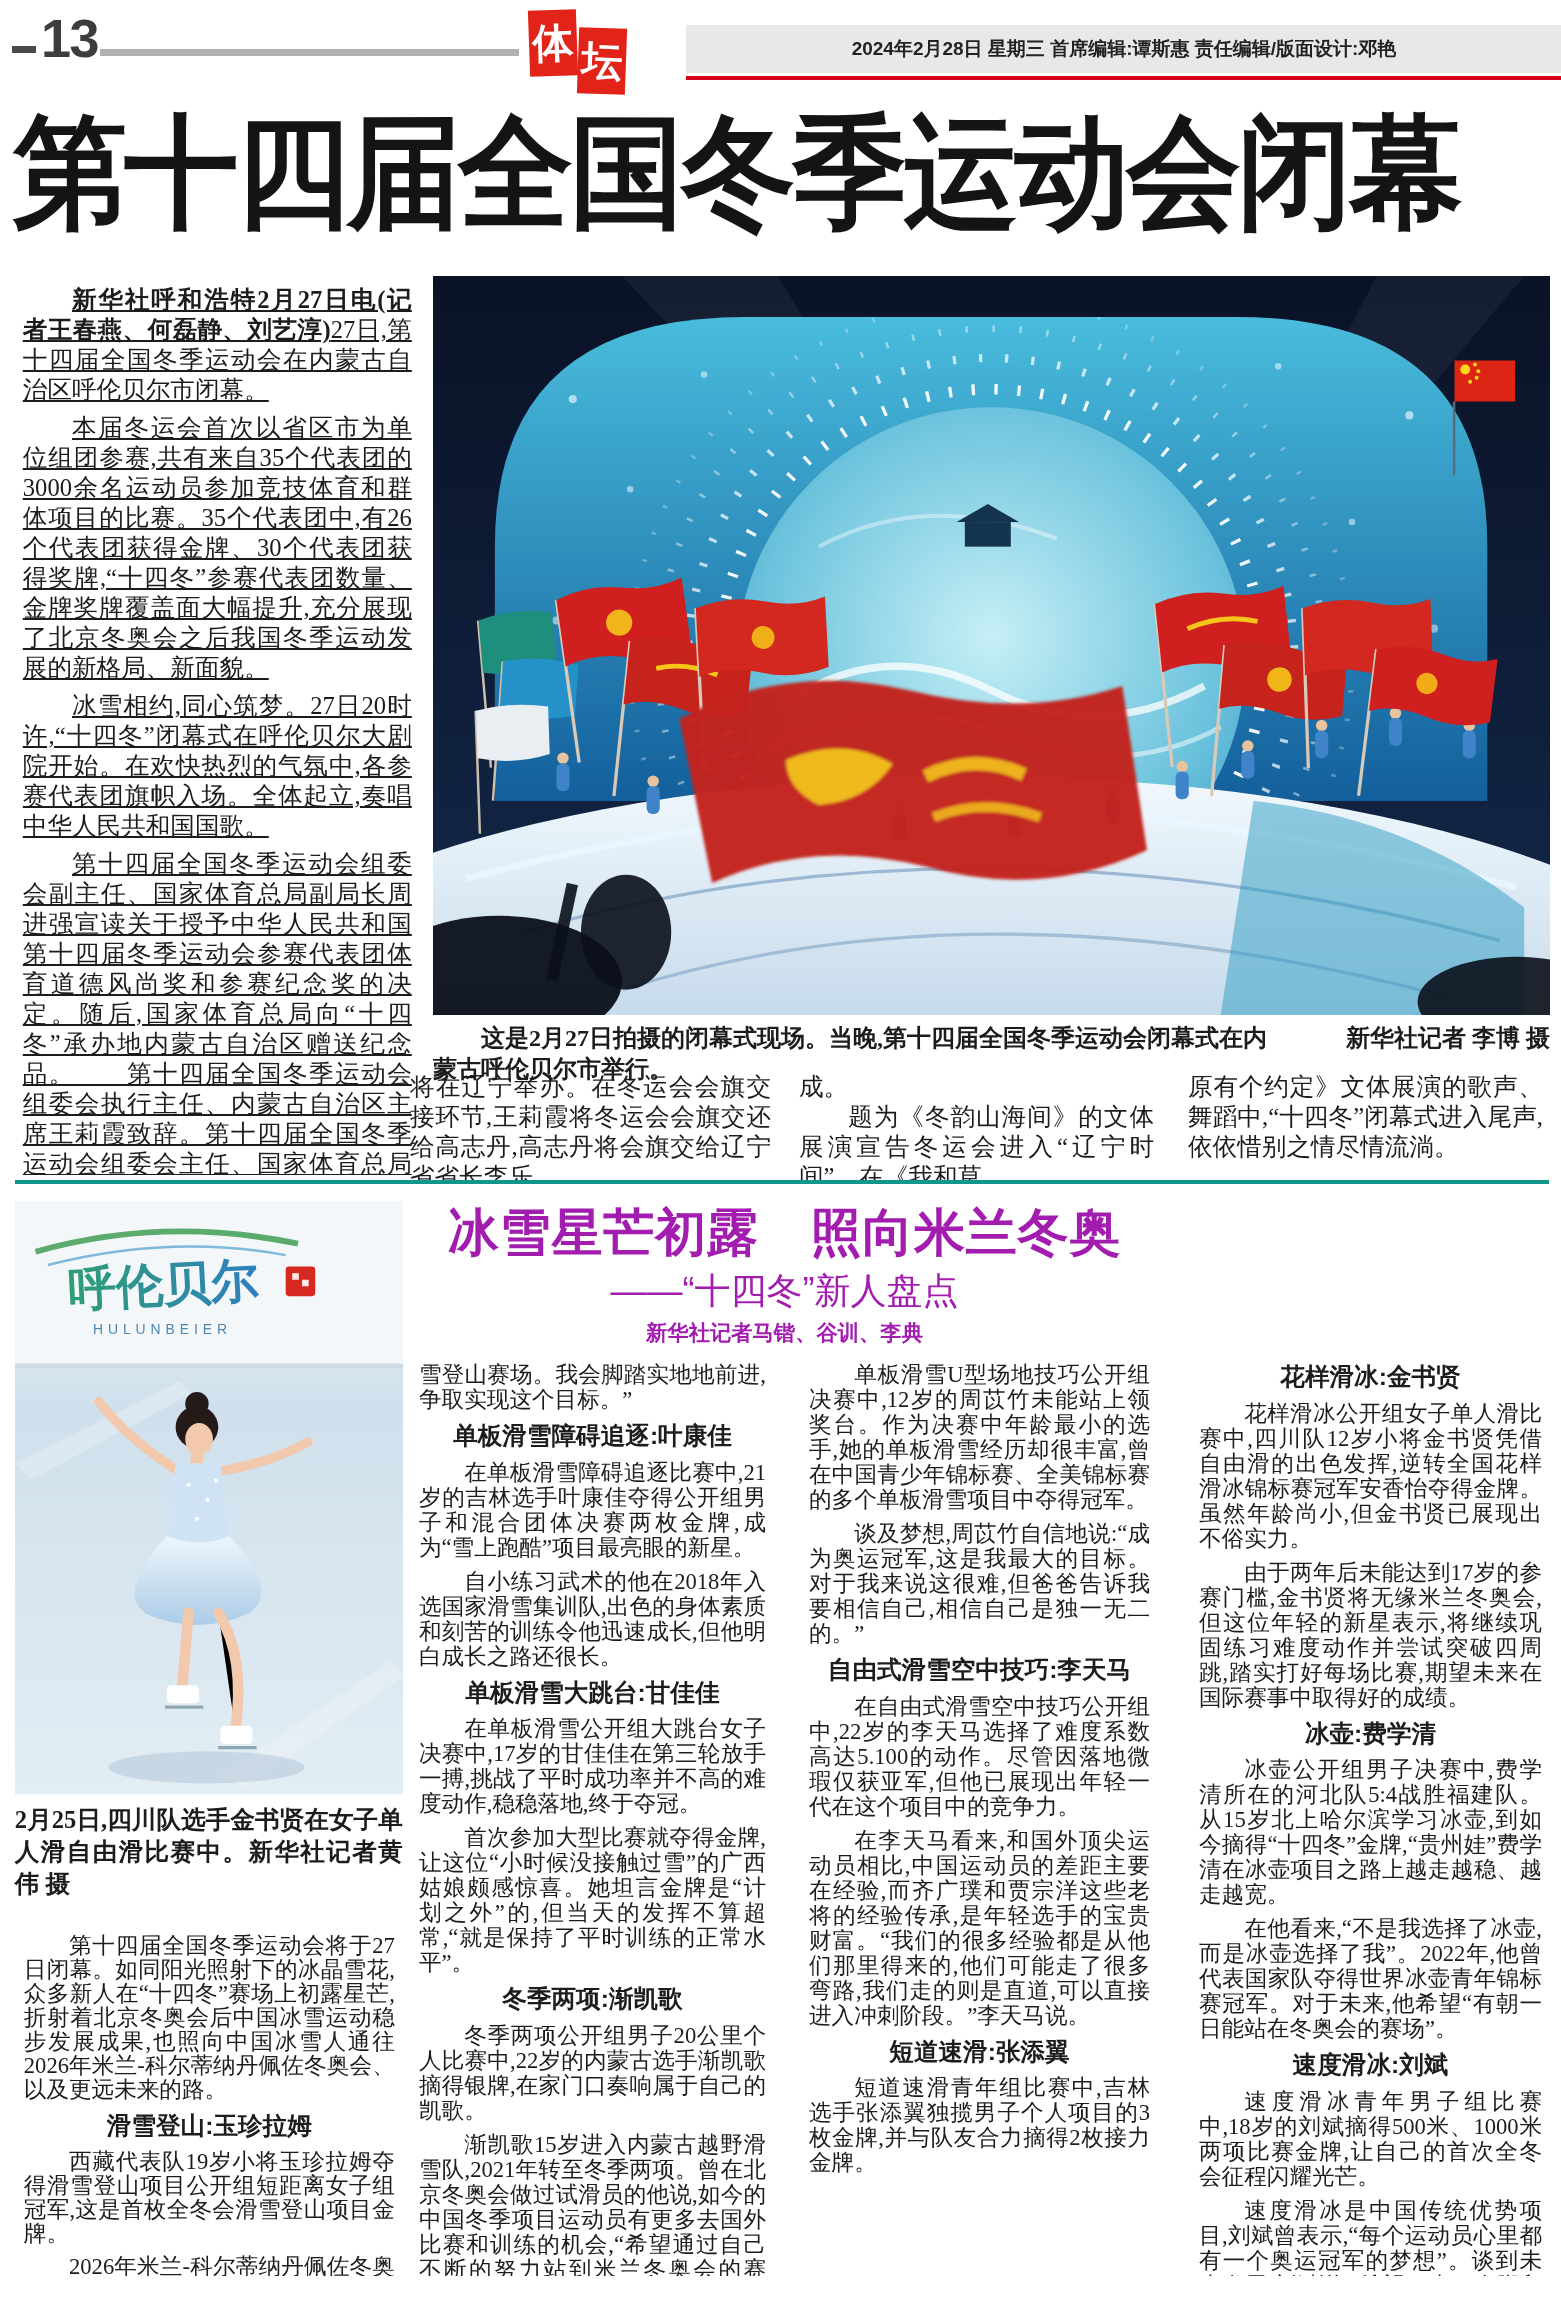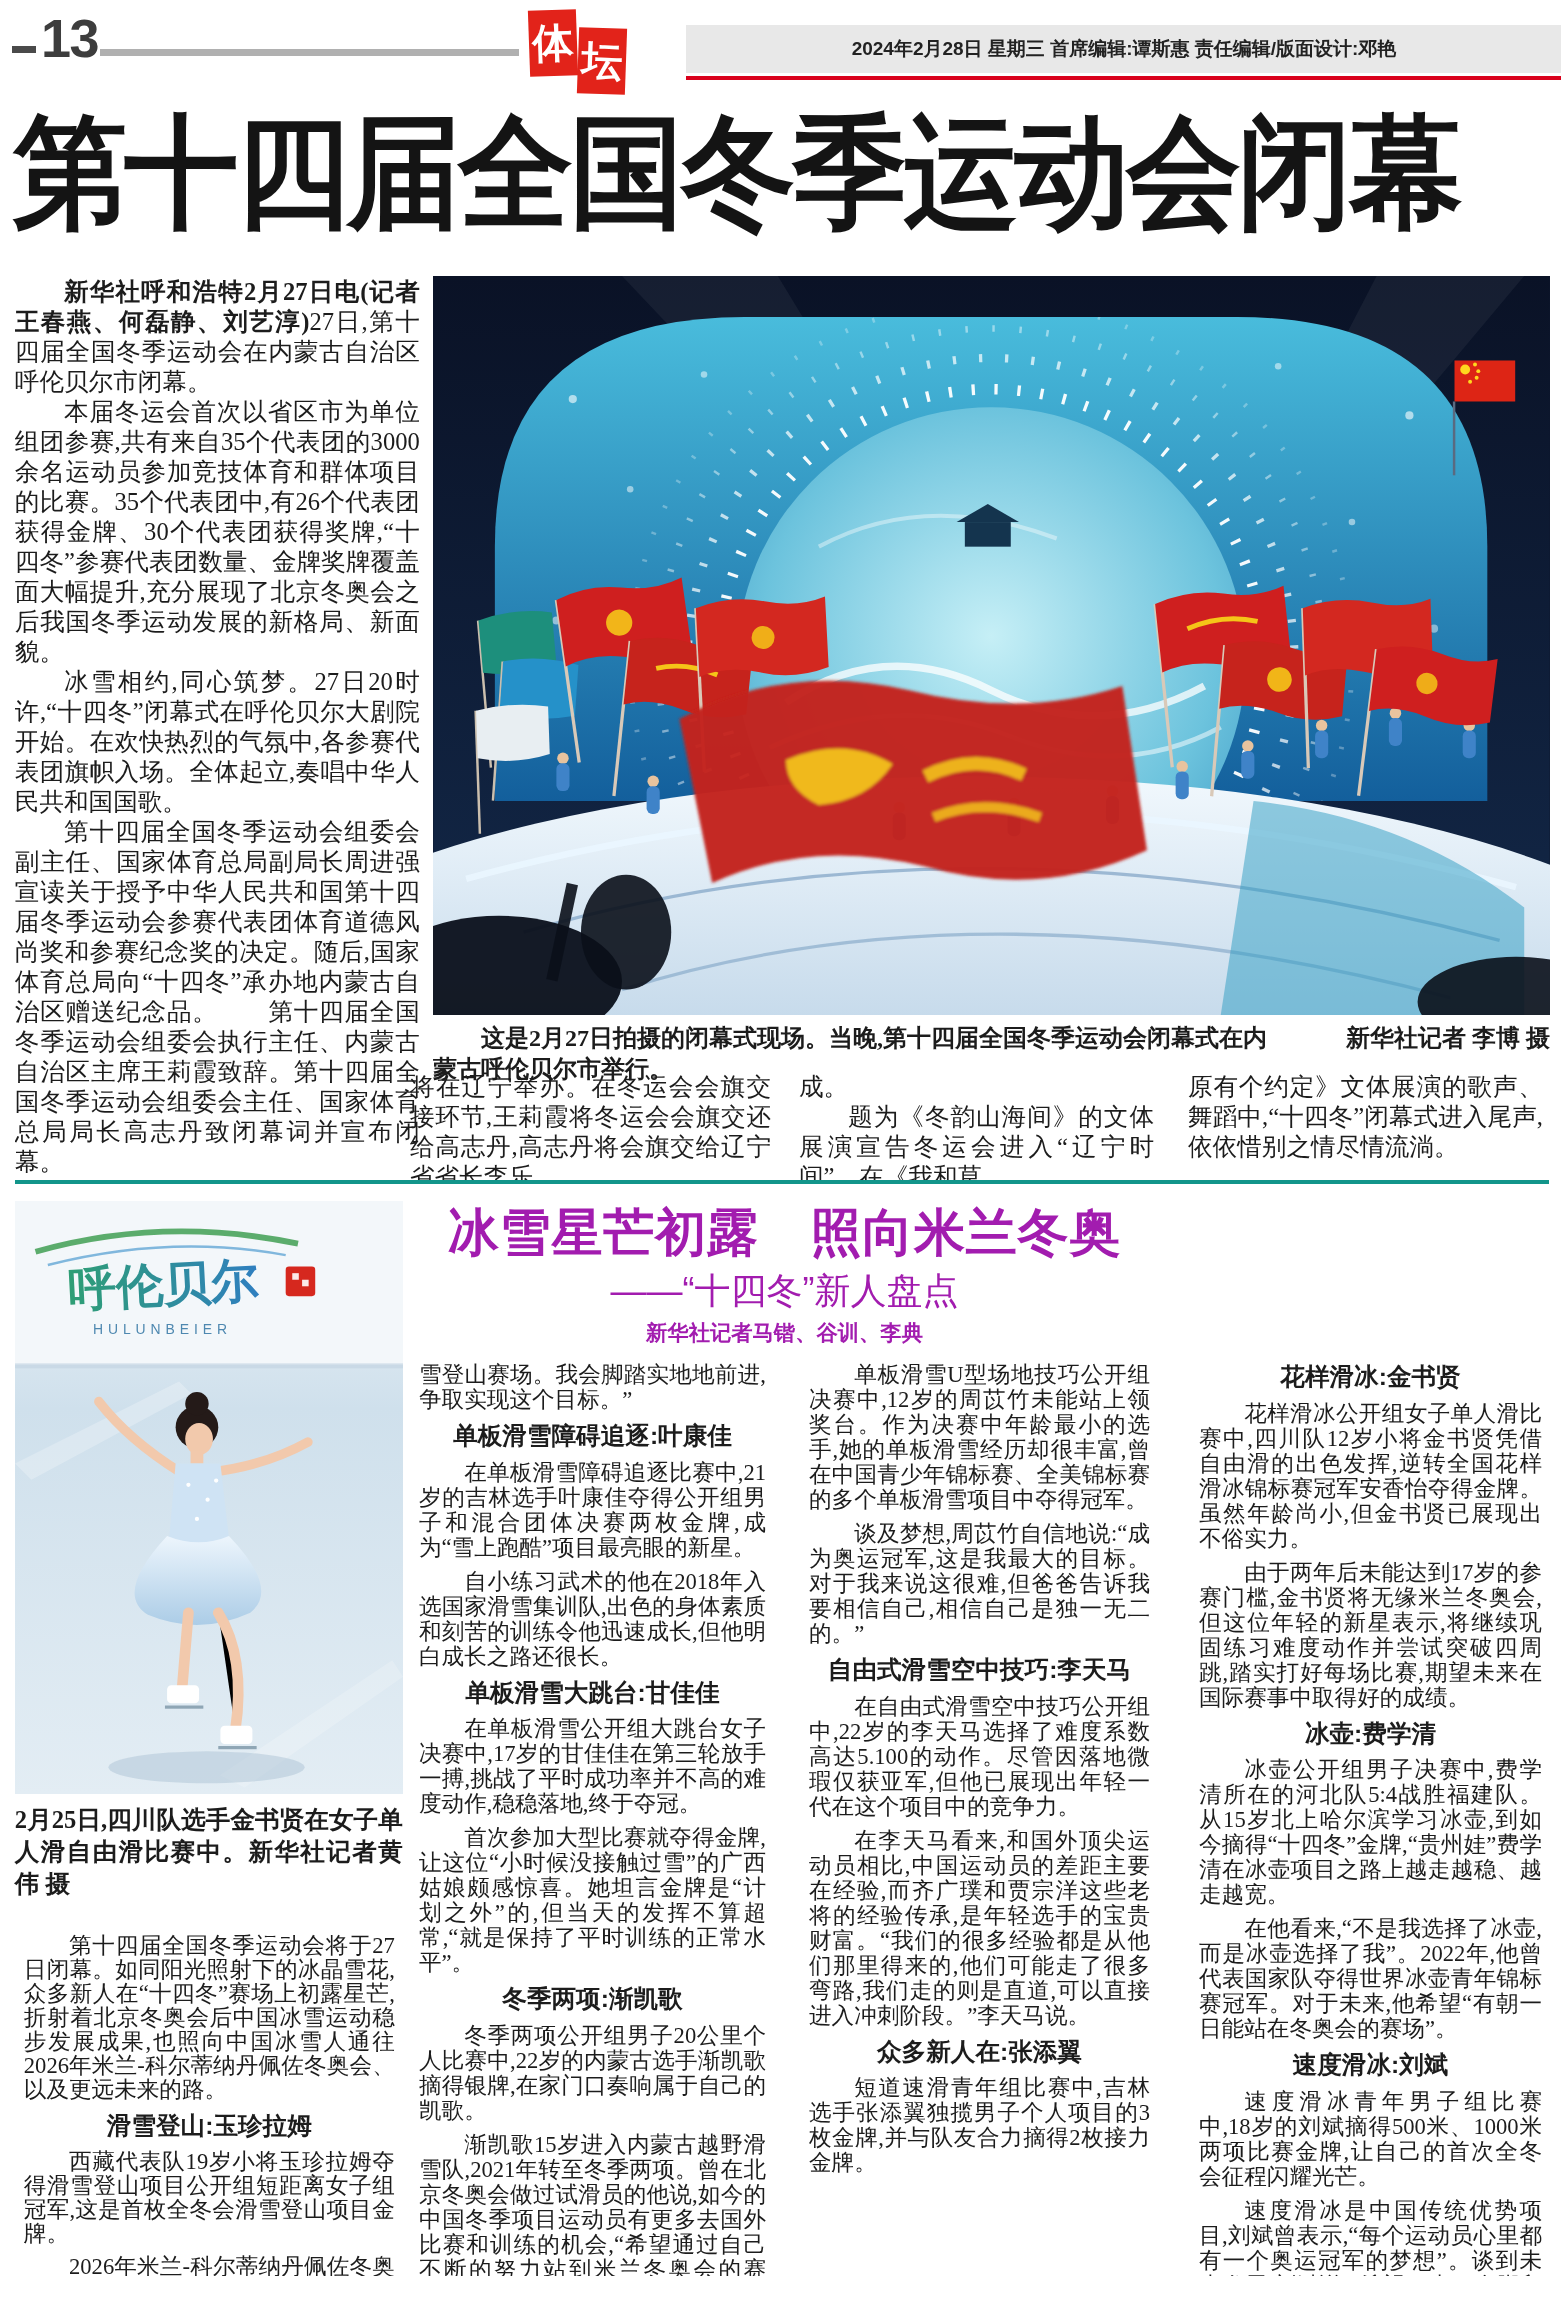--- a/index.html
+++ b/index.html
@@ -21,21 +21,21 @@
         font-family:"Liberation Sans","DejaVu Sans",sans-serif;font-size:19px;font-weight:700;color:#222;text-align:center;}
   .dateline-rule{position:absolute;left:686px;top:76px;width:876px;height:4.1px;background:#d9001b;}
 
   
   .lead-headline{position:absolute;left:13px;top:85px;width:1543px;height:181px;
         font-family:"Liberation Sans","DejaVu Sans",sans-serif;font-weight:900;font-size:123px;
         letter-spacing:-3.3px;color:#141414;transform:scaleX(0.93);transform-origin:left center;
         white-space:nowrap;line-height:176px;}
   .lead-col{position:absolute;left:14.8px;top:277px;width:405px;height:898px;overflow:hidden;
         font-size:24.6px;line-height:30px;text-align:justify;}
-  .lead-col p{margin:0;text-indent:2em;}
+  .lead-col p{margin:8px;text-indent:2em;text-decoration:underline;}
   .lead-bold{font-weight:700;}
   .main-photo{position:absolute;left:433px;top:276px;width:1117px;height:739px;overflow:hidden;background:#0c152b;}
   .photo-caption-row{position:absolute;left:433px;top:1023px;width:1117px;display:flex;
         justify-content:space-between;font-weight:700;font-size:24px;line-height:31px;gap:40px;}
   .photo-caption-row .cap{text-indent:2em;}
   .photo-caption-row .credit{white-space:nowrap;margin-left:24.6px;}
   .cont-col{position:absolute;top:1072px;height:108px;overflow:hidden;font-size:24.6px;line-height:30px;text-align:justify;}
   .cont-col p{margin:0;}
   .cont-col p.ind{text-indent:2em;}
   .cc1{left:410px;width:361px;}
@@ -376,21 +376,21 @@
     <p class="para">渐凯歌15岁进入内蒙古越野滑雪队,2021年转至冬季两项。曾在北京冬奥会做过试滑员的他说,如今的中国冬季项目运动员有更多去国外比赛和训练的机会,“希望通过自己不断的努力站到米兰冬奥会的赛场。”</p>
     <p class="subhead">单板滑雪U型场地技巧:周苡竹</p>
   </div>
 
   <div class="fcol fc3">
     <p class="para">单板滑雪U型场地技巧公开组决赛中,12岁的周苡竹未能站上领奖台。作为决赛中年龄最小的选手,她的单板滑雪经历却很丰富,曾在中国青少年锦标赛、全美锦标赛的多个单板滑雪项目中夺得冠军。</p>
     <p class="para">谈及梦想,周苡竹自信地说:“成为奥运冠军,这是我最大的目标。对于我来说这很难,但爸爸告诉我要相信自己,相信自己是独一无二的。”</p>
     <p class="subhead">自由式滑雪空中技巧:李天马</p>
     <p class="para">在自由式滑雪空中技巧公开组中,22岁的李天马选择了难度系数高达5.100的动作。尽管因落地微瑕仅获亚军,但他已展现出年轻一代在这个项目中的竞争力。</p>
     <p class="para">在李天马看来,和国外顶尖运动员相比,中国运动员的差距主要在经验,而齐广璞和贾宗洋这些老将的经验传承,是年轻选手的宝贵财富。“我们的很多经验都是从他们那里得来的,他们可能走了很多弯路,我们走的则是直道,可以直接进入冲刺阶段。”李天马说。</p>
-    <p class="subhead">众多新人在:张添翼</p>
+    <p class="subhead">短道速滑:张添翼</p>
     <p class="para">短道速滑青年组比赛中,吉林选手张添翼独揽男子个人项目的3枚金牌,并与队友合力摘得2枚接力金牌。</p>
   </div>
 
   <div class="fcol fc4">
     <p class="subhead">花样滑冰:金书贤</p>
     <p class="para">花样滑冰公开组女子单人滑比赛中,四川队12岁小将金书贤凭借自由滑的出色发挥,逆转全国花样滑冰锦标赛冠军安香怡夺得金牌。虽然年龄尚小,但金书贤已展现出不俗实力。</p>
     <p class="para">由于两年后未能达到17岁的参赛门槛,金书贤将无缘米兰冬奥会,但这位年轻的新星表示,将继续巩固练习难度动作并尝试突破四周跳,踏实打好每场比赛,期望未来在国际赛事中取得好的成绩。</p>
     <p class="subhead">冰壶:费学清</p>
     <p class="para">冰壶公开组男子决赛中,费学清所在的河北队5:4战胜福建队。从15岁北上哈尔滨学习冰壶,到如今摘得“十四冬”金牌,“贵州娃”费学清在冰壶项目之路上越走越稳、越走越宽。</p>
     <p class="para">在他看来,“不是我选择了冰壶,而是冰壶选择了我”。2022年,他曾代表国家队夺得世界冰壶青年锦标赛冠军。对于未来,他希望“有朝一日能站在冬奥会的赛场”。</p>

